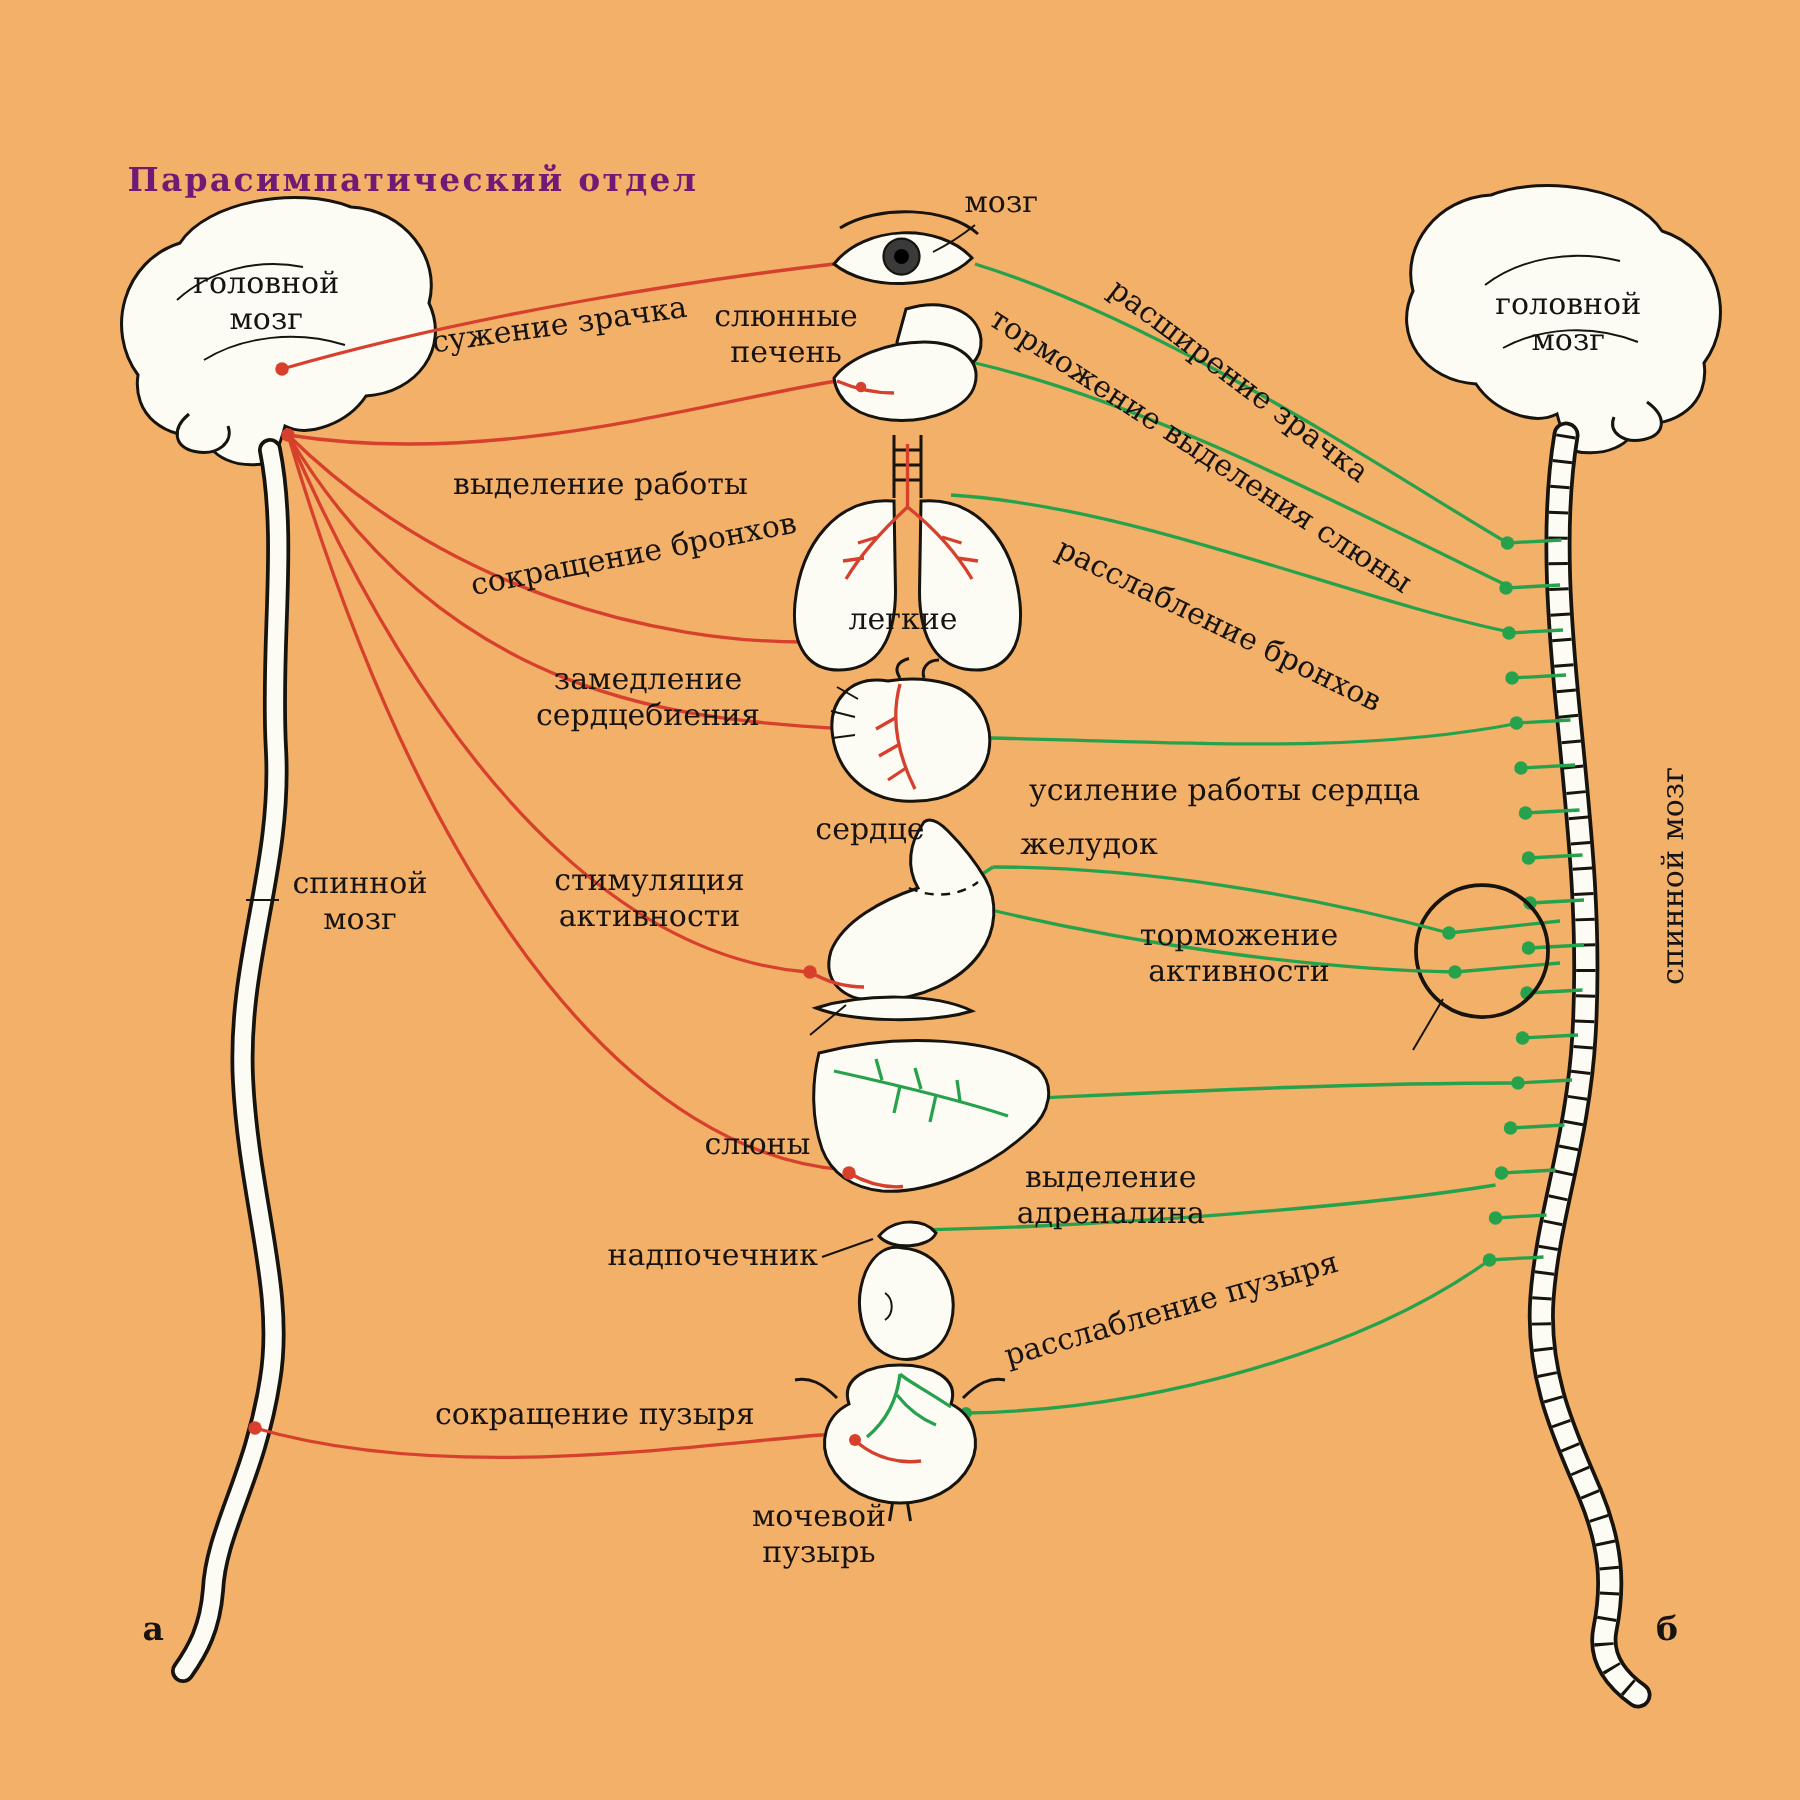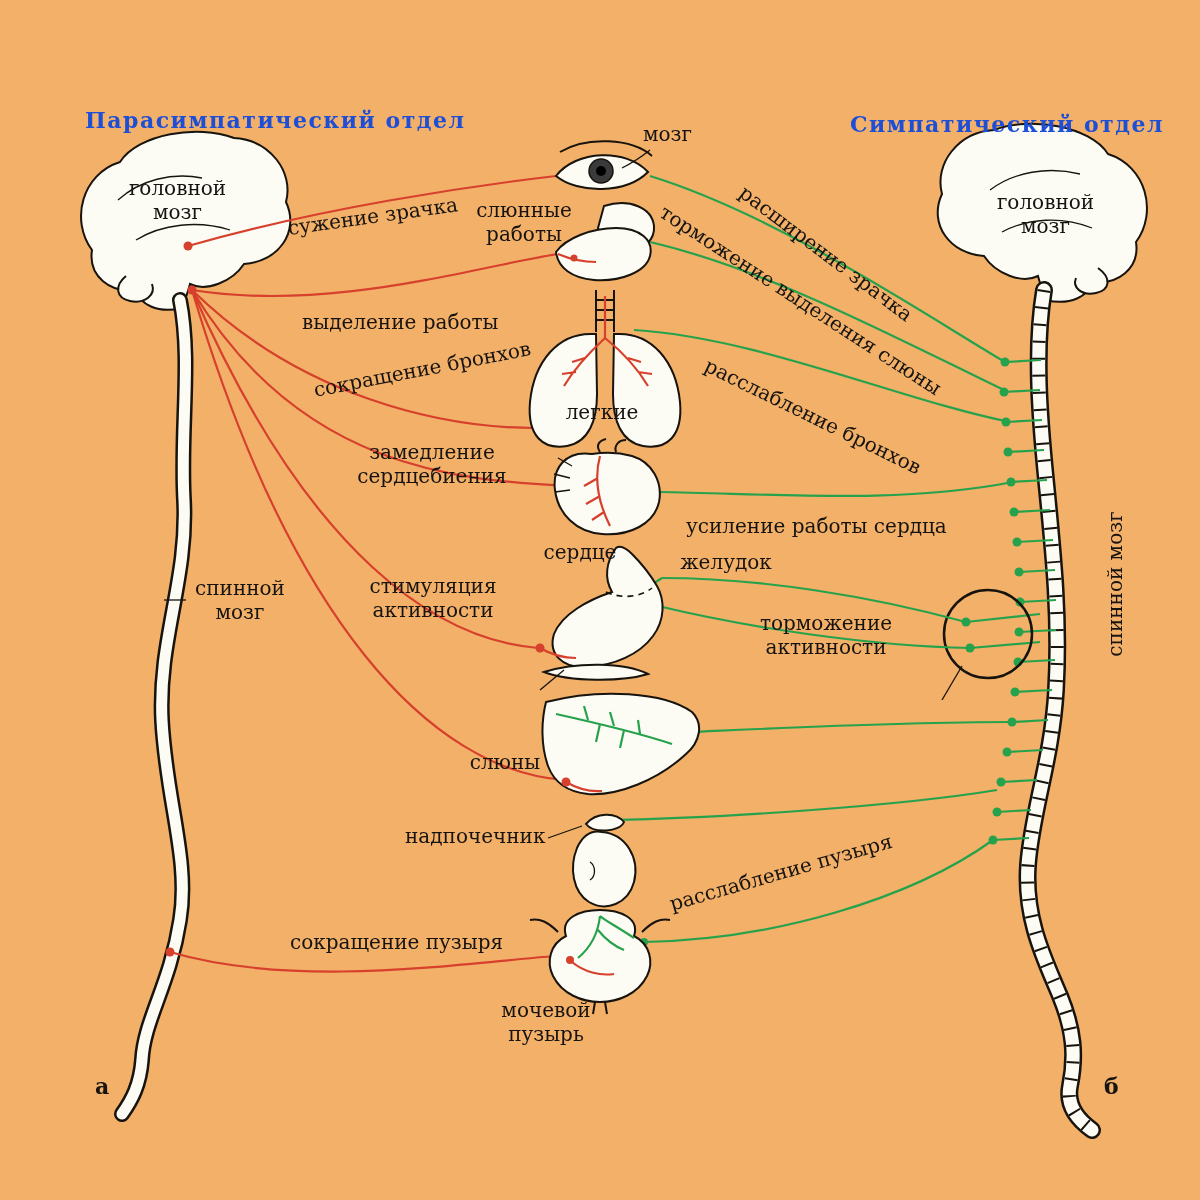--- a/index.html
+++ b/index.html
@@ -5,21 +5,21 @@
   html,body{margin:0;padding:0}
   body{
     width:1200px;height:1200px;position:relative;overflow:hidden;
     background:#f2b069;
     font-family:"DejaVu Serif","Liberation Serif",serif;
   }
   #stage{position:absolute;left:0;top:0;width:1200px;height:1200px}
   #art{position:absolute;left:0;top:0}
   .lbl{position:absolute;font-size:20px;line-height:24px;color:#161310;text-align:center}
   .nowrap{white-space:nowrap}
-  .title{font-size:22px;font-weight:bold;color:#1d4ed8;letter-spacing:1.5px;white-space:nowrap}
+  .title{font-size:22px;font-weight:bold;color:#701a75;letter-spacing:1.5px;white-space:nowrap}
   .corner{font-size:22px;font-weight:bold;color:#161310}
   .rot{transform-origin:left center}
   .organ{fill:#fcfbf4;stroke:#17130d;stroke-width:2}
   .ln{fill:none;stroke:#17130d;stroke-width:2}
   .thin{fill:none;stroke:#17130d;stroke-width:1.3}
   .dash{fill:none;stroke:#17130d;stroke-width:1.6;stroke-dasharray:6 5}
   .rline{fill:none;stroke:#d6402c;stroke-width:2.2}
   .gline{fill:none;stroke:#27a24c;stroke-width:2.2}
   .reddot{fill:#d6402c;stroke:none}
   .greendot{fill:#27a24c;stroke:none}
@@ -182,46 +182,46 @@
     <path class="organ" d="M 566 936 C 560 918 580 910 600 910 C 620 910 640 918 634 936 C 650 944 654 962 647 976 C 638 994 618 1002 600 1002 C 582 1002 562 994 553 976 C 546 962 550 944 566 936 Z"></path>
     <path class="gline" d="M 634 938 C 616 926 604 920 600 916 M 600 916 C 598 934 590 948 578 958 M 598 930 C 606 940 614 946 624 950"></path>
     <path class="rline" d="M 572 962 C 584 972 600 976 614 974"></path>
     <circle class="reddot" cx="570" cy="960" r="4"></circle>
     <path class="ln" d="M 595 1002 L 593 1014 M 605 1002 L 607 1014"></path>
   </g>
 
 </svg>
 
 <div class="lbl title" style="left:85px;top:108px">Парасимпатический отдел</div>
-<div class="lbl title" style="left:850px;top:112px">Симпатический отдел</div>
 
 <div class="lbl" style="left:120px;top:176px;width:115px">головной мозг</div>
 <div class="lbl" style="left:988px;top:190px;width:115px">головной мозг</div>
 <div class="lbl" style="left:190px;top:576px;width:100px">спинной мозг</div>
 <div class="lbl nowrap" style="left:1030px;top:572px;width:170px;transform:rotate(-90deg)">спинной мозг</div>
 
 <div class="lbl" style="left:630px;top:122px;width:75px">мозг</div>
-<div class="lbl" style="left:468px;top:198px;width:112px">слюнные работы</div>
+<div class="lbl" style="left:468px;top:198px;width:112px">слюнные печень</div>
 <div class="lbl" style="left:552px;top:400px;width:100px">легкие</div>
 <div class="lbl" style="left:528px;top:540px;width:104px">сердце</div>
 <div class="lbl" style="left:668px;top:550px;width:116px">желудок</div>
 <div class="lbl" style="left:455px;top:750px;width:100px">слюны</div>
 <div class="lbl" style="left:405px;top:824px;width:140px">надпочечник</div>
 <div class="lbl" style="left:490px;top:998px;width:112px">мочевой пузырь</div>
 
 <div class="lbl nowrap rot" style="left:288px;top:216px;transform:rotate(-8deg)">сужение зрачка</div>
 <div class="lbl nowrap" style="left:302px;top:310px">выделение работы</div>
 <div class="lbl nowrap rot" style="left:314px;top:378px;transform:rotate(-11deg)">сокращение бронхов</div>
 <div class="lbl" style="left:348px;top:440px;width:168px">замедление сердцебиения</div>
 <div class="lbl" style="left:352px;top:574px;width:162px">стимуляция активности</div>
 <div class="lbl nowrap" style="left:290px;top:930px">сокращение пузыря</div>
 
 <div class="lbl nowrap rot" style="left:742px;top:178px;transform:rotate(37deg)">расширение зрачка</div>
 <div class="lbl nowrap rot" style="left:662px;top:198px;transform:rotate(33deg)">торможение выделения слюны</div>
 <div class="lbl nowrap rot" style="left:706px;top:352px;transform:rotate(26deg)">расслабление бронхов</div>
 <div class="lbl nowrap" style="left:686px;top:514px">усиление работы сердца</div>
 <div class="lbl" style="left:742px;top:611px;width:168px">торможение активности</div>
+<div class="lbl" style="left:658px;top:772px;width:165px">выделение адреналина</div>
 <div class="lbl nowrap rot" style="left:670px;top:892px;transform:rotate(-16deg)">расслабление пузыря</div>
 
 <div class="lbl corner" style="left:95px;top:1074px">а</div>
 <div class="lbl corner" style="left:1104px;top:1074px">б</div>
 
 </div>
 
 </body></html>

